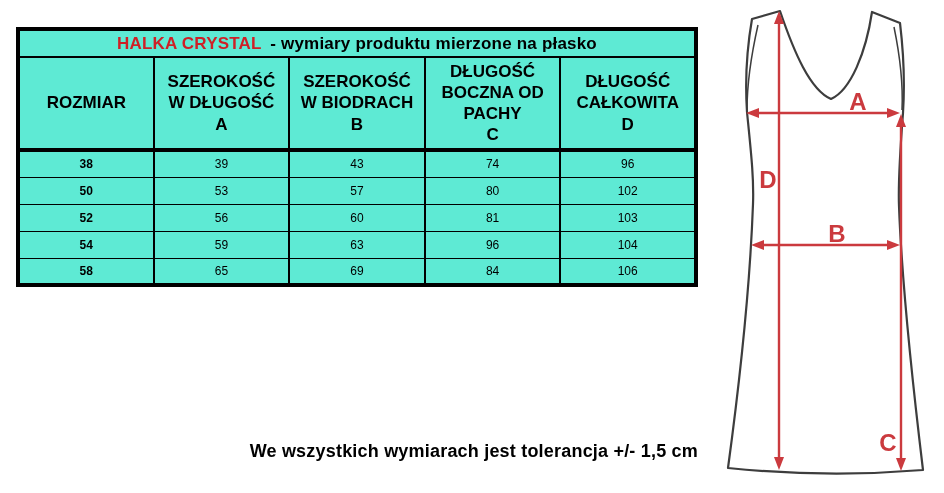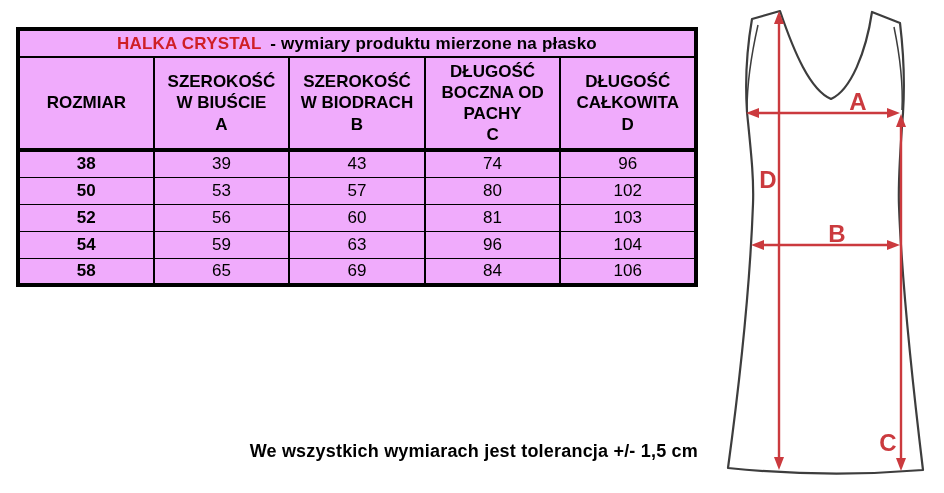--- a/index.html
+++ b/index.html
@@ -9,21 +9,21 @@
     font-family: "Liberation Sans", sans-serif;
     color: #000;
     overflow: hidden;
   }
   .table-wrap { position: absolute; left: 16px; top: 27px; }
   table.size-table {
     border-collapse: collapse;
     table-layout: fixed;
     width: 682px;
     border: 4px solid #000;
-    background: #f0abfc;
+    background: #5eead4;
   }
   table.size-table col { width: 20%; }
   tr.row-title td {
     height: 28px;
     text-align: center;
     vertical-align: middle;
     font-size: 17px;
     font-weight: 700;
     border-bottom: 2px solid #000;
     letter-spacing: 0.2px;
@@ -41,21 +41,21 @@
     line-height: 1.25;
     padding: 2px 1px;
   }
   tbody td {
     height: 27px;
     border: 1px solid #000;
     border-left: 2px solid #000;
     border-right: 2px solid #000;
     text-align: center;
     vertical-align: middle;
-    font-size: 17px;
+    font-size: 12px;
     font-weight: 400;
   }
   tbody td.size-col { font-weight: 700; }
   .footer-note {
     position: absolute;
     left: 16px;
     top: 441px;
     width: 682px;
     text-align: right;
     font-size: 18px;
@@ -94,21 +94,21 @@
           <span class="brand">HALKA CRYSTAL</span>
           <span class="title-desc">- wymiary produktu mierzone na płasko</span>
         </td>
       </tr>
       <tr class="row-head">
         <th>
           <span>ROZMIAR</span>
         </th>
         <th>
           <span>SZEROKOŚĆ</span><br>
-          <span>W BIUŚCIE</span><br>
+          <span>W DŁUGOŚĆ</span><br>
           <span>A</span>
         </th>
         <th>
           <span>SZEROKOŚĆ</span><br>
           <span>W BIODRACH</span><br>
           <span>B</span>
         </th>
         <th>
           <span>DŁUGOŚĆ</span><br>
           <span>BOCZNA OD</span><br>

